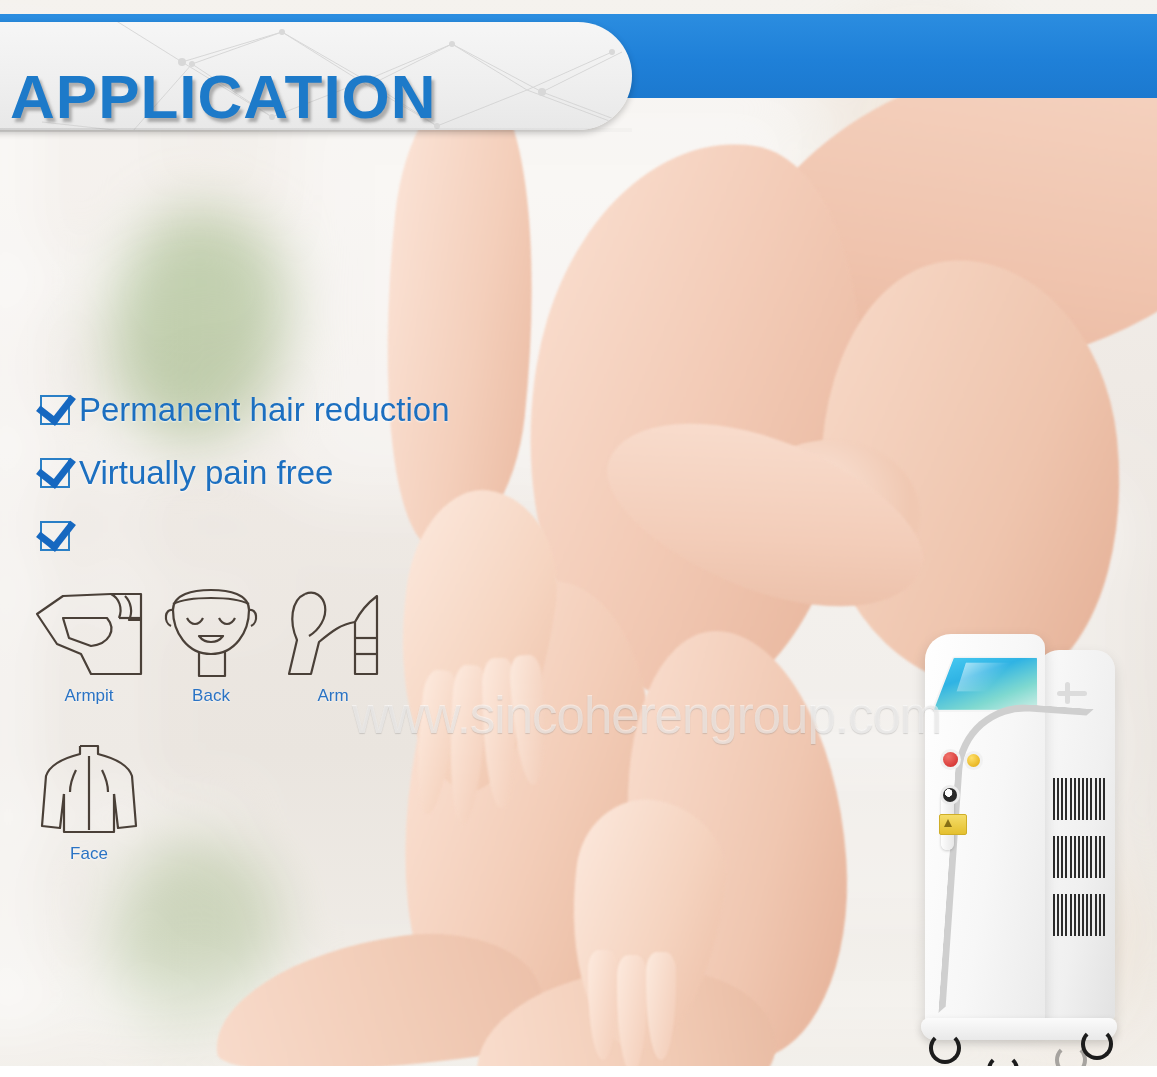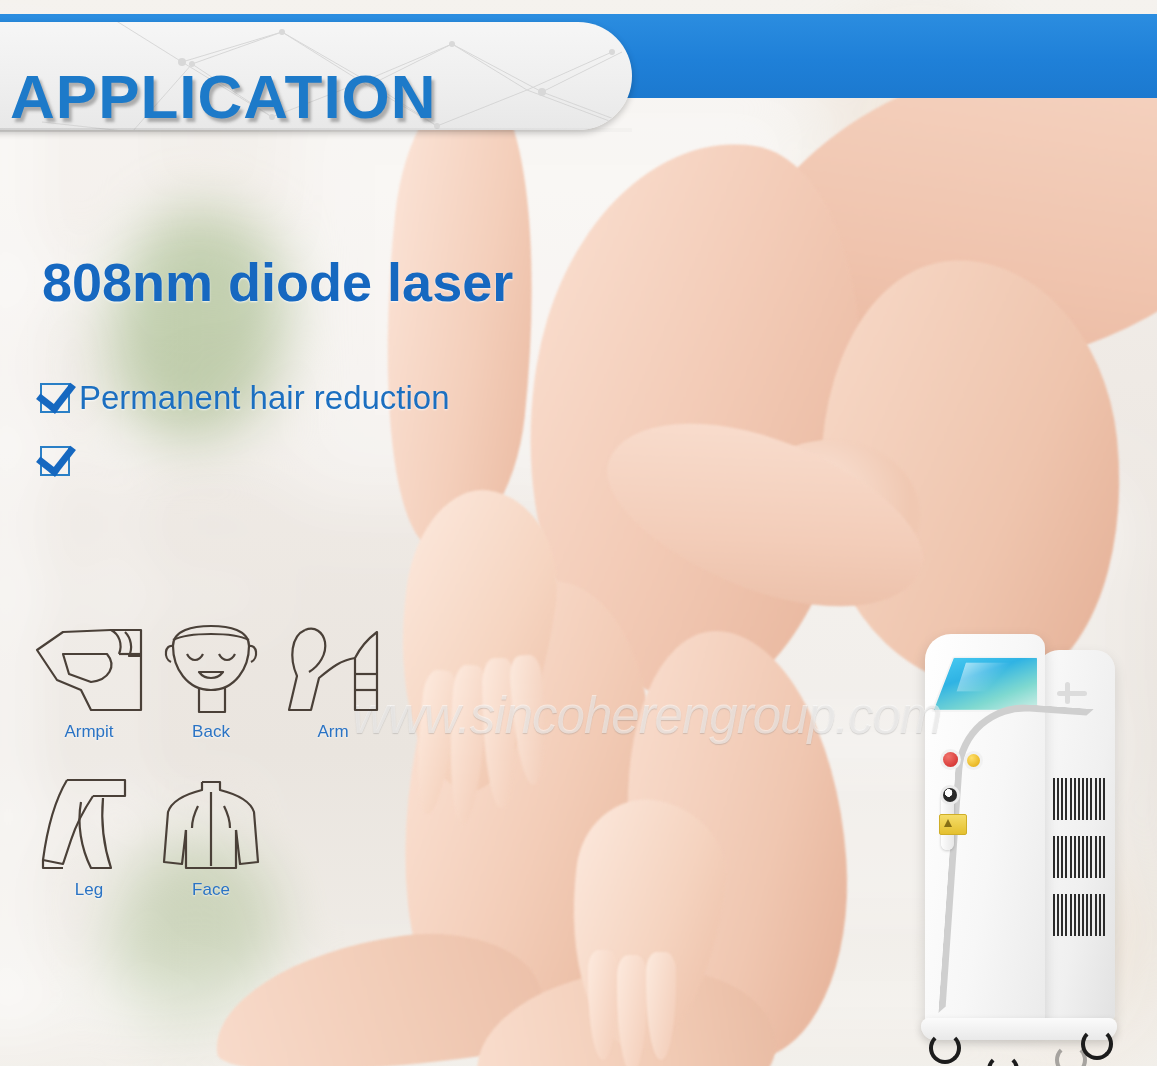--- a/index.html
+++ b/index.html
@@ -35,32 +35,32 @@
     font-size:62px;font-weight:bold;letter-spacing:1px;color:#1d7ac9;
     text-shadow:3px 4px 3px rgba(120,120,120,.55);
     line-height:1;white-space:nowrap;}
   .banner-underline{position:absolute;left:0;top:128px;width:632px;height:4px;
     background:linear-gradient(90deg,rgba(0,0,0,.10),rgba(0,0,0,.02));}
 
   
   .headline{position:absolute;left:42px;top:251px;
     font-size:54px;font-weight:bold;color:#1668c0;white-space:nowrap;
     text-shadow:0 1px 2px rgba(255,255,255,.8);}
-  .bullets{position:absolute;left:40px;top:366px;}
+  .bullets{position:absolute;left:40px;top:378px;}
   .bullet{display:flex;align-items:center;height:63px;}
   .chk{position:relative;width:26px;height:26px;border:2px solid #2a7fc6;
     flex:0 0 auto;margin-right:9px;background:rgba(255,255,255,.18);}
   .chk:after{content:"";position:absolute;left:2px;top:-9px;width:17px;height:27px;
     border-right:7px solid #1668c0;border-bottom:7px solid #1668c0;
     transform:rotate(38deg);}
   .bullet-text{font-size:33px;color:#1c6fc0;white-space:nowrap;
     text-shadow:0 1px 2px rgba(255,255,255,.75);}
 
   
-  .icons{position:absolute;left:28px;top:620px;width:380px;}
+  .icons{position:absolute;left:28px;top:584px;width:380px;}
   .icon-row{display:flex;}
   .icon-cell{width:122px;text-align:center;}
   .icon-art{height:96px;display:flex;align-items:flex-end;justify-content:center;}
   .icon-art svg{display:block;}
   .icon-label{font-size:17px;color:#2a73c4;margin-top:6px;
     text-shadow:0 1px 2px rgba(255,255,255,.8);}
 
   
   .legs{position:absolute;left:300px;top:110px;width:860px;height:960px;}
   .limb{position:absolute;border-radius:50%/50%;}
@@ -108,21 +108,21 @@
   .vents span{width:2px;background:#2c2c2c;}
   .base{position:absolute;left:16px;top:398px;width:196px;height:22px;
     background:linear-gradient(180deg,#fbfbfb,#e9e9e9);border-radius:8px 8px 14px 14px;
     box-shadow:0 4px 8px rgba(0,0,0,.16);}
   .wheel{position:absolute;width:24px;height:24px;border:4px solid #1c1c1c;
     border-radius:50%;border-top-color:transparent;}
 
   
   .watermark{position:absolute;left:352px;top:686px;
     font-size:51px;color:rgba(255,255,255,.52);white-space:nowrap;
-    text-shadow:0 1px 1px rgba(120,120,120,.28);letter-spacing:-1px;font-style:italic;}
+    text-shadow:0 1px 1px rgba(120,120,120,.28);letter-spacing:-1px;}
 
   .bottom-strip{position:absolute;left:0;top:1066px;width:1157px;height:11px;background:#ffffff;}
 </style>
 </head>
 <body>
 
 <div id="stage">
 
   <div class="bg-base"></div>
   <div class="bg-blur">
@@ -297,26 +297,29 @@
           <circle cx="290" cy="95" r="3"></circle>
         <circle cx="455" cy="104" r="3"></circle>
           <circle cx="210" cy="42" r="3"></circle>
         <circle cx="630" cy="30" r="3"></circle>
       </g>
     </svg>
     <div class="app-title">APPLICATION</div>
   </div>
   <div class="banner-underline"></div>
 
-  <div class="headline">808nm diode laser</div>
 
   <div class="bullets">
     <div class="bullet">
       <span class="chk"></span>
       <span class="bullet-text">Permanent hair reduction</span>
+    </div>
+    <div class="bullet">
+      <span class="chk"></span>
+      <span class="bullet-text">Virtually pain free</span>
     </div>
     <div class="bullet">
       <span class="chk"></span>
     </div>
   </div>
 
   <div class="icons">
 
     <div class="icon-row">
       <div class="icon-cell">
@@ -356,31 +359,20 @@
             <path d="M70 34 L70 86 L92 86 L92 8 C84 14 76 22 70 34 Z"></path>
             <path d="M70 50 L92 50"></path>
             <path d="M70 66 L92 66"></path>
           </svg>
         </div>
         <div class="icon-label">Arm</div>
       </div>
     </div>
 
     <div class="icon-row" style="margin-top:36px;">
-      <div class="icon-cell">
-        <div class="icon-art">
-          <svg width="96" height="96" viewBox="0 0 96 96" fill="none" stroke="#4a4038" stroke-width="2.2" stroke-linejoin="round">
-            <path d="M26 2 L84 2 L84 18 L52 18"></path>
-            <path d="M26 2 C14 22 6 52 2 82 L22 86 L30 62 C36 44 44 30 52 18"></path>
-            <path d="M40 24 C36 46 40 70 50 90 L70 90 C62 66 60 42 62 20"></path>
-            <path d="M2 82 L2 90 L22 90"></path>
-          </svg>
-        </div>
-        <div class="icon-label">Leg</div>
-      </div>
 
       <div class="icon-cell">
         <div class="icon-art">
           <svg width="106" height="96" viewBox="0 0 106 96" fill="none" stroke="#4a4038" stroke-width="2.2" stroke-linejoin="round">
             <path d="M44 4 L62 4 L62 12 C78 16 92 22 96 34 L100 84 L82 86 L78 52"></path>
             <path d="M44 4 L44 12 C28 16 14 22 10 34 L6 84 L24 86 L28 52"></path>
             <path d="M28 52 L28 90 L78 90 L78 52"></path>
             <path d="M53 14 L53 88"></path>
             <path d="M40 28 C36 36 34 44 34 50"></path>
             <path d="M66 28 C70 36 72 44 72 50"></path>

